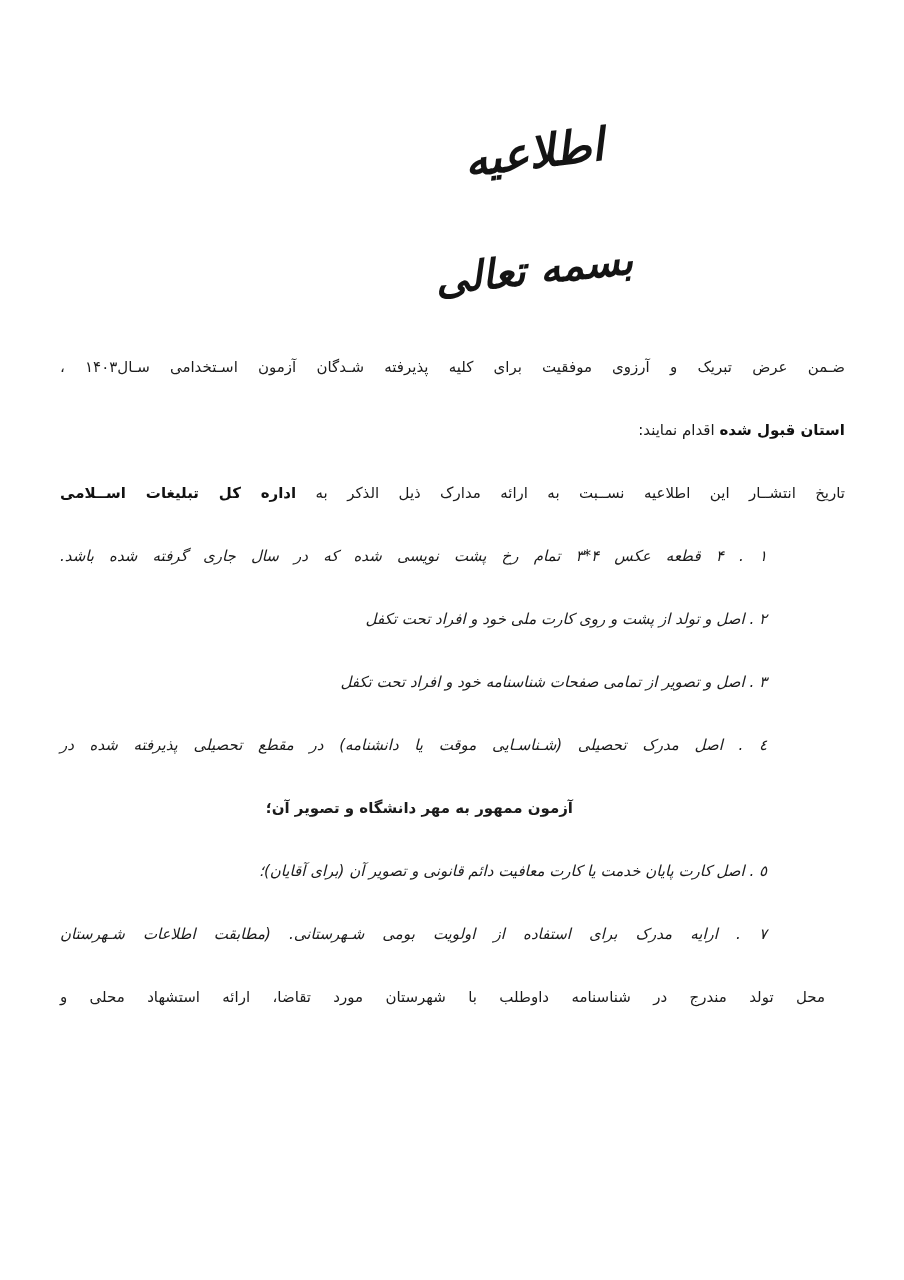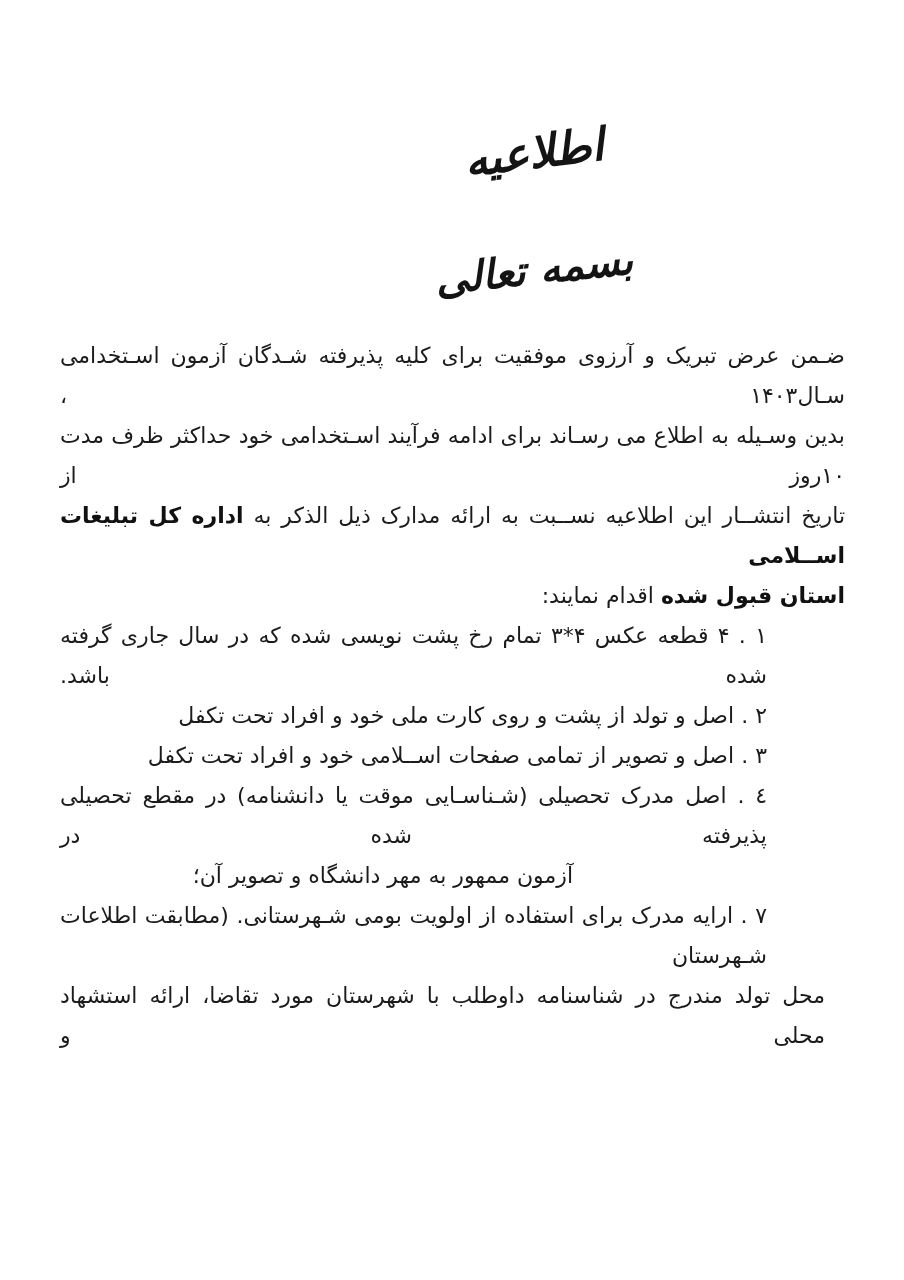--- a/index.html
+++ b/index.html
@@ -39,34 +39,36 @@
   }
   
   .content {
     position: absolute;
     top: 336px;
     right: 59px;
     left: 60px;
     direction: rtl;
   }
   .ln {
-    font-size: 22px;
-    line-height: 40px;
+    font-size: 15px;
+    line-height: 63px;
     text-align: right;
     color: #1b1b1b;
   }
   .just {
     text-align: justify;
     text-align-last: justify;
   }
   .item-first {
     padding-right: 78px;
+    font-style: italic;
   }
   .item-cont {
     padding-right: 272px;
+    font-weight: bold;
   }
   .cont-wide {
     padding-right: 20px;
   }
   .ln b {
     font-weight: bold;
     color: #111111;
   }
 </style>
 </head>
@@ -74,32 +76,32 @@
 
 <div class="page">
 
   <div class="callig callig-title">اطلاعیه</div>
 
   <div class="callig callig-basmala">بسمه تعالی</div>
 
   <div class="content">
 
     <div class="ln just">ضـمن عرض تبریک و آرزوی موفقیت برای کلیه پذیرفته شـدگان آزمون اسـتخدامی سـال۱۴۰۳ ،</div>
-    <div class="ln just">بدین وسـیله به اطلاع می رسـاند برای ادامه فرآیند اسـتخدامی خود حداکثر ظرف مدت ۱۰روز از</div>
+    <div class="ln"><b>استان قبول شده</b><span> اقدام نمایند:</span></div>
     <div class="ln just"><span>تاریخ انتشــار این اطلاعیه نســبت به ارائه مدارک ذیل الذکر به </span><b>اداره کل تبلیغات اســلامی</b></div>
-    <div class="ln"><b>استان قبول شده</b><span> اقدام نمایند:</span></div>
 
     <div class="ln item-first just"><span>۱ .</span> <span>۴ قطعه عکس ۴*۳ تمام رخ پشت نویسی شده که در سال جاری گرفته شده باشد.</span></div>
 
     <div class="ln item-first"><span>۲ .</span> <span>اصل و تولد از پشت و روی کارت ملی خود و افراد تحت تکفل</span></div>
 
-    <div class="ln item-first"><span>۳ .</span> <span>اصل و تصویر از تمامی صفحات اســلامی خود و افراد تحت تکفل</span></div>
+    <div class="ln item-first"><span>۳ .</span> <span>اصل و تصویر از تمامی صفحات شناسنامه خود و افراد تحت تکفل</span></div>
 
     <div class="ln item-first just"><span>٤ .</span> <span>اصل مدرک تحصیلی (شـناسـایی موقت یا دانشنامه) در مقطع تحصیلی پذیرفته شده در</span></div>
     <div class="ln item-cont">آزمون ممهور به مهر دانشگاه و تصویر آن؛</div>
 
+    <div class="ln item-first"><span>٥ .</span> <span>اصل کارت پایان خدمت یا کارت معافیت دائم قانونی و تصویر آن (برای آقایان)؛</span></div>
 
 
     <div class="ln item-first just"><span>۷ .</span> <span>ارایه مدرک برای استفاده از اولویت بومی شـهرستانی. (مطابقت اطلاعات شـهرستان</span></div>
     <div class="ln cont-wide just">محل تولد مندرج در شناسنامه داوطلب با شهرستان مورد تقاضا، ارائه استشهاد محلی و</div>
 
   </div>
 </div>
 
 </body></html>

